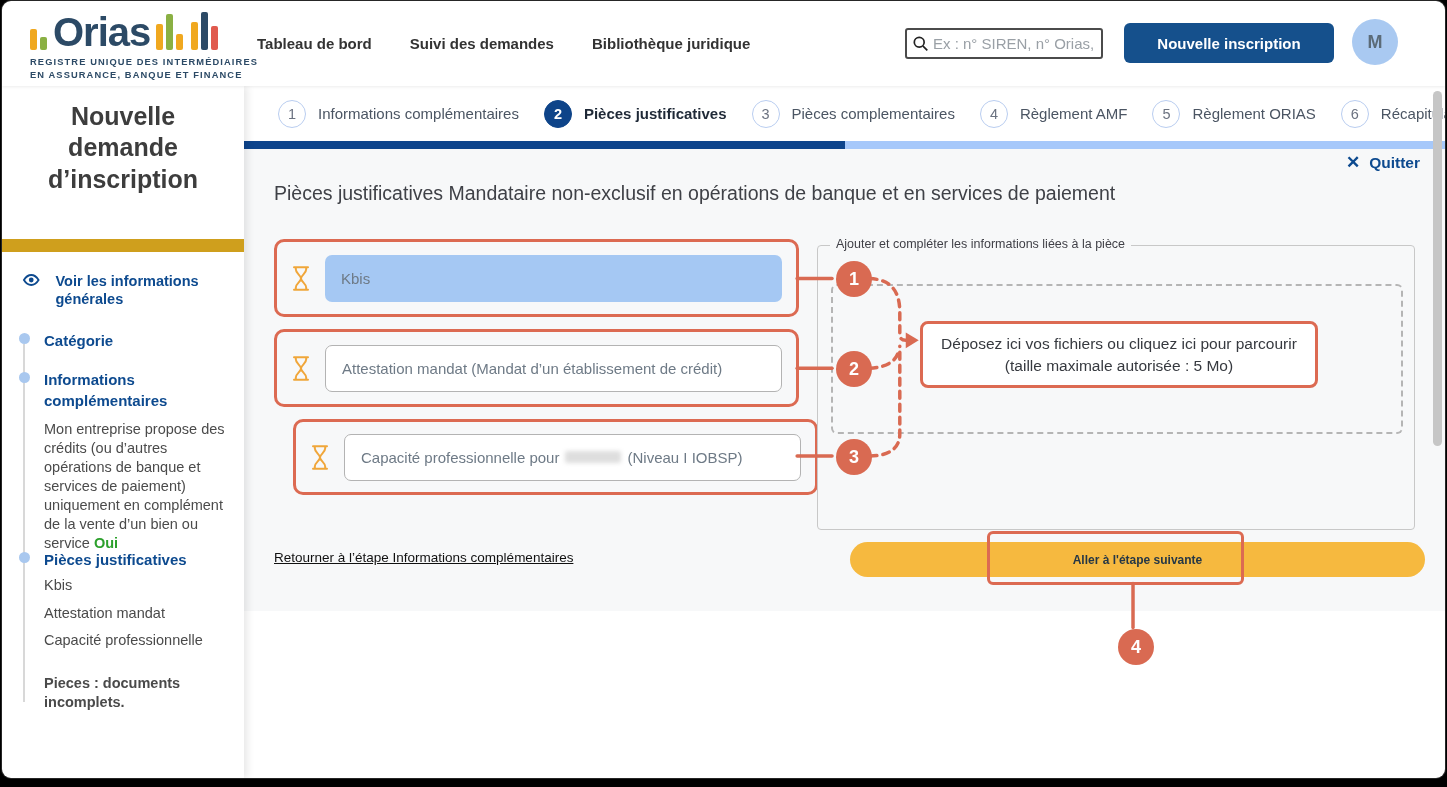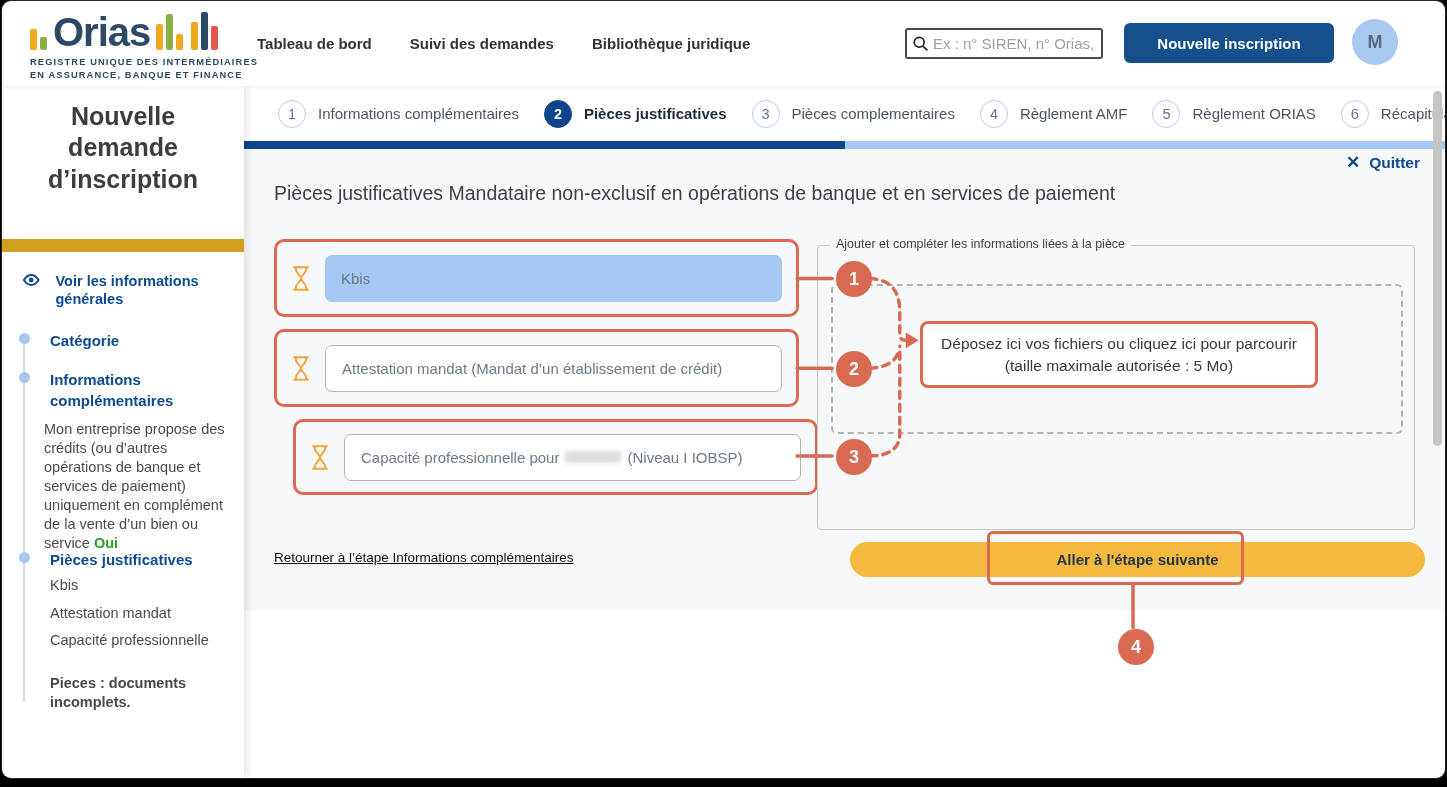--- a/index.html
+++ b/index.html
@@ -24,21 +24,21 @@
   .avatar { position:absolute; left:1350px; top:18px; width:46px; height:46px; border-radius:50%; background:#a9c9f1; display:flex; align-items:center; justify-content:center; font-size:18px; font-weight:700; color:#5b6b78; cursor:pointer; }
 
   
   aside { position:absolute; left:0; top:85px; width:242px; bottom:0; background:#fff; z-index:10; box-shadow:3px 0 8px rgba(0,0,0,.10); }
   .side-title { position:absolute; top:15px; left:0; right:0; text-align:center; font-size:25px; font-weight:700; color:#3d3d3d; line-height:1.25; padding:0 18px; }
   .gold-bar { position:absolute; top:153px; left:0; width:100%; height:13px; background:#cf9f1d; }
   .view-info { position:absolute; top:186px; left:20px; right:8px; display:flex; gap:15px; cursor:pointer; }
   .view-info .txt { font-size:14.5px; font-weight:700; color:#0d4a8f; line-height:1.25; }
   .side-line { position:absolute; left:21px; top:258px; width:2px; height:358px; background:#d8d8d8; }
   .dot { position:absolute; left:17px; width:11px; height:11px; border-radius:50%; background:#a9c8ef; }
-  .side-label { position:absolute; left:42px; right:14px; font-size:15px; font-weight:700; color:#0d4a8f; line-height:1.4; cursor:pointer;margin-left:6px; }
+  .side-label { position:absolute; left:42px; right:14px; font-size:15px; font-weight:700; color:#0d4a8f; line-height:1.4; cursor:pointer; }
   .side-note { position:absolute; left:42px; width:190px; font-size:14.5px; color:#4b4b4b; line-height:19px; }
   .oui { color:#2ca02c; font-weight:700;margin-top:32px; }
   .side-sub { font-size:14.5px; color:#4a4a4a; font-weight:400; line-height:24.5px; margin-top:3px; }
   .side-status { font-size:14.5px; color:#4a4a4a; line-height:19px; margin-top:21px; width:150px; }
 
   
   .stepper { position:absolute; left:242px; top:85px; right:0; height:55px; background:#fff; display:flex; align-items:center; padding-left:34px; gap:25px; z-index:5; }
   .step { display:flex; align-items:center; gap:12px; cursor:pointer; }
   .step-circle { width:28px; height:28px; border-radius:50%; border:1.5px solid #b9cdf0; color:#6b7280; font-size:14.5px; display:flex; align-items:center; justify-content:center; background:#fff; }
   .step-label { font-size:15px; color:#4b5563; white-space:nowrap; }
@@ -62,21 +62,21 @@
   .doc-selected { background:#a5c8f3; border:0; }
   .doc-plain { background:#fff; border:1.5px solid #b3b3b3; }
   .redacted { display:inline-block; width:56px; height:12px; background:#dedede; border-radius:2px; filter:blur(2px); margin:0 6px; vertical-align:middle; }
 
   .panel { position:absolute; left:573px; top:96px; width:598px; height:285px; border:1px solid #c8c8c8; border-radius:4px; }
   .panel-legend { position:absolute; top:-9px; left:12px; background:#f7f8f9; padding:0 6px; font-size:12.5px; color:#3f3f46; }
   .dropzone { position:absolute; left:13px; top:38px; width:572px; height:150px; border:2px dashed #b5b5b5; border-radius:6px; cursor:pointer; }
   .dropbox { position:absolute; left:102px; top:75px; width:398px; height:67px; background:#fff; border:3px solid #dc6a52; border-radius:8px; display:flex; flex-direction:column; align-items:center; justify-content:center; font-size:15.5px; color:#36393f; line-height:22px; cursor:pointer; text-align:center; }
 
   .back-link { position:absolute; left:30px; top:401px; font-size:13.5px; color:#111; text-decoration:underline; cursor:pointer; }
-  .btn-next { position:absolute; left:606px; top:393px; width:575px; height:35px; background:#f6b93f; border:0; border-radius:18px; font-size:15px; font-weight:700; color:#253746; cursor:pointer; font-family:"Liberation Sans",sans-serif; }
+  .btn-next { position:absolute; left:606px; top:393px; width:575px; height:35px; background:#f6b93f; border:0; border-radius:18px; font-size:12px; font-weight:700; color:#253746; cursor:pointer; font-family:"Liberation Sans",sans-serif; }
   .btn-callout { position:absolute; left:743px; top:382px; width:257px; height:54px; border:3px solid #dc6a52; border-radius:6px; pointer-events:none; z-index:6; }
 
   .overlay { position:absolute; inset:0; pointer-events:none; z-index:5; }
   .badge { position:absolute; width:36px; height:36px; border-radius:50%; background:#d96a52; color:#fff; font-size:18px; font-weight:700; display:flex; align-items:center; justify-content:center; z-index:7; }
 
   .scroll-thumb { position:absolute; right:3px; top:90px; width:9px; height:355px; background:#c6c6c6; border-radius:5px; z-index:30; cursor:pointer; }
 </style>
 </head>
 <body>
 

